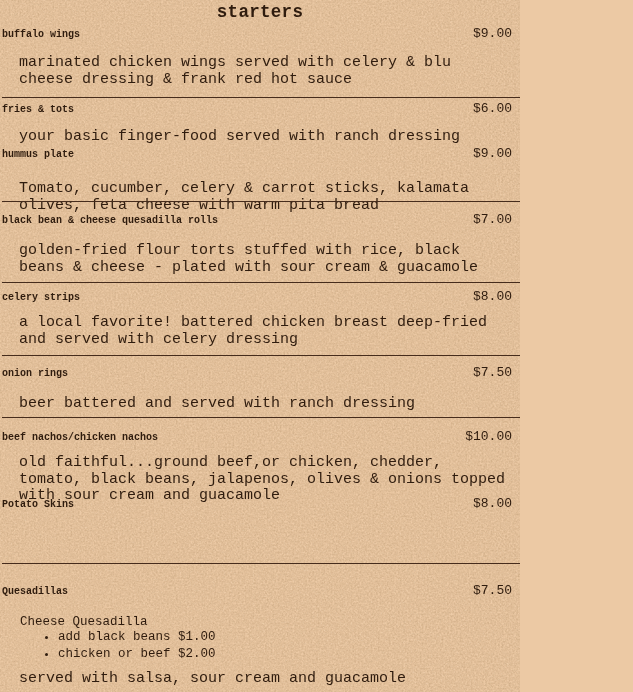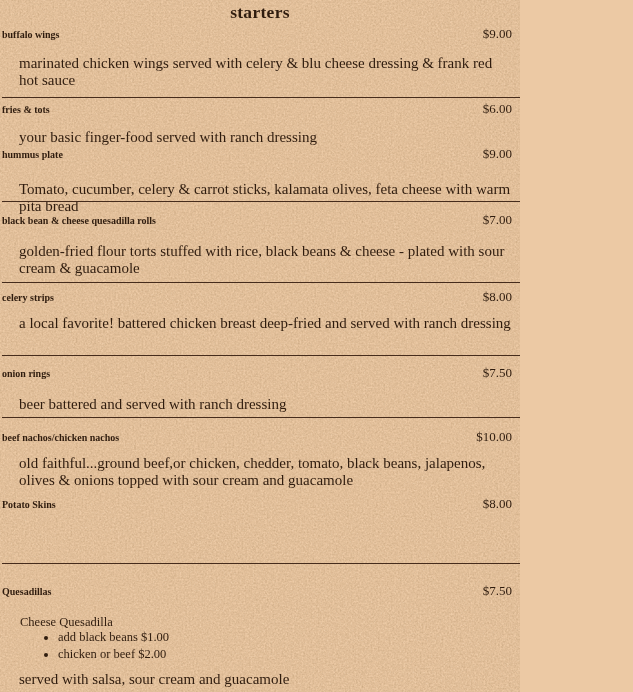--- a/index.html
+++ b/index.html
@@ -1,21 +1,21 @@
 <!DOCTYPE html>
 <html><head>
 <meta charset="utf-8">
 <style>
   html,body{margin:0;padding:0;background:#ecc9a4;}
   .page{
     position:relative;
     width:520px;height:692px;
     background:#fca5a5;
     color:#2f1c0e;
-    font-family:Liberation Serif, serif;
+    font-family:Liberation Mono, monospace;
     overflow:hidden;
   }
   .texture{position:absolute;left:0;top:0;z-index:0;}
   .blk{position:absolute;z-index:1;}
   .title{left:0;right:0;text-align:center;font-weight:bold;font-size:17.5px;letter-spacing:.3px;}
   .row{left:2px;right:8px;display:flex;justify-content:space-between;align-items:baseline;}
   .nm{font-weight:bold;font-size:10px;}
   .pr{font-size:13px;}
   .ds{left:19px;right:8px;font-size:15px;line-height:16.5px;}
   .rule{left:2px;width:619px;height:0;border-top:1px solid #462c1c;}
@@ -78,21 +78,21 @@
     <span class="nm">black bean &amp; cheese quesadilla rolls</span>
     <span class="pr">$7.00</span>
   </div>
   <div class="blk ds" id="d3">golden-fried flour torts stuffed with rice, black beans &amp; cheese - plated with sour cream &amp; guacamole</div>
   <div class="blk rule" id="h2"></div>
 
   <div class="blk row" id="r4">
     <span class="nm">celery strips</span>
     <span class="pr">$8.00</span>
   </div>
-  <div class="blk ds" id="d4">a local favorite! battered chicken breast deep-fried and served with ranch dressing</div>
+  <div class="blk ds" id="d4">a local favorite! battered chicken breast deep-fried and served with celery dressing</div>
   <div class="blk rule" id="h3"></div>
 
   <div class="blk row" id="r5">
     <span class="nm">onion rings</span>
     <span class="pr">$7.50</span>
   </div>
   <div class="blk ds" id="d5">beer battered and served with ranch dressing</div>
   <div class="blk rule" id="h4"></div>
 
   <div class="blk row" id="r6">

